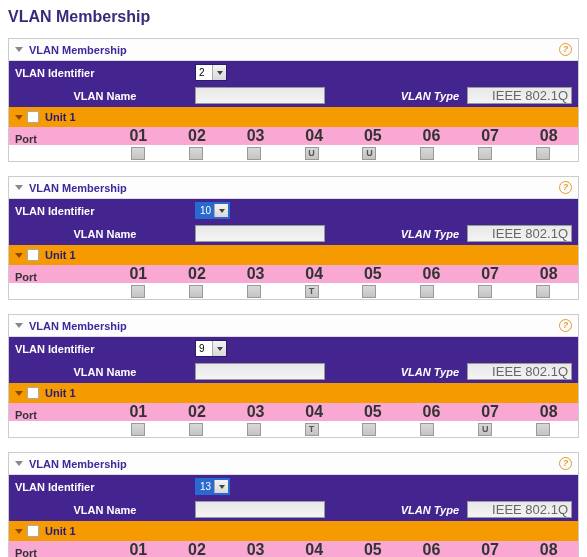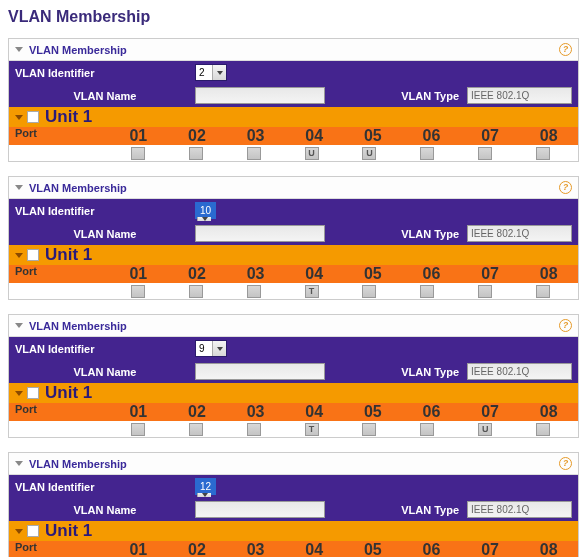--- a/index.html
+++ b/index.html
@@ -70,33 +70,33 @@
   .row-purple.fields > .ctl {
     flex: 0 0 auto;
   }
   .row-purple.namegrid {
     display: flex;
     align-items: center;
   }
   .row-purple.namegrid .label1 { font-weight: bold; width: 180px; flex-shrink:0;text-align:center; }
   .row-purple.namegrid .name-input-wrap { width: 130px; flex-shrink:0; }
   .row-purple.namegrid .spacer { flex:1; }
-  .row-purple.namegrid .label2 { font-weight: bold; padding-right:8px; white-space:nowrap; }
+  .row-purple.namegrid .label2 { font-weight: bold; padding-right:8px; white-space:nowrap;font-style:italic; }
   .row-purple.namegrid .type-input-wrap { width: 105px; flex-shrink:0; }
   .select-box {
     display: inline-flex;
     align-items: stretch;
     height: 17px;
     border: 1px solid #2a1a6a;
     background: #fff;
     color: #000;
     font-size: 10px;
     vertical-align: middle;
   }
-  .select-box.hi { border: 2px solid #2a6ad0; flex-direction: column; }
+  .select-box.hi { border: 2px solid #2a6ad0; }
   .select-box .val {
     padding: 0 3px;
     line-height: 15px;
     min-width: 16px;
     background: #fff;
     color: #000;
   }
   .select-box.hi .val { background: #2a6ad0; color:#fff; line-height:13px; }
   .select-box .arrow-btn {
     width: 14px;
@@ -105,45 +105,46 @@
     display:flex; align-items:center; justify-content:center;
   }
   .select-box .arrow-btn .a {
     width:0;height:0;border-left:3px solid transparent;border-right:3px solid transparent;border-top:4px solid #444;
   }
   .txtfield {
     height: 17px;
     border: 1px solid #999;
     background: linear-gradient(#e8e8e8,#f4f4f4);
     width: 100%;
-    font-size: 10px;
+    font-size: 13px;
     padding: 0 3px;
     color: #666;
+    text-align: right;
   }
   .row-orange {
     background: #f59a00;
     color: #000;
     display: flex;
     align-items: center;
     padding: 2px 6px;
     height: 20px;
   }
   .row-orange .tri2 {
     width:0;height:0;border-left:4px solid transparent;border-right:4px solid transparent;border-top:5px solid #8a4a00;margin-right:4px;
   }
   .row-orange .chk {
     width:12px;height:12px;background:#fff;border:1px solid #aaa;margin-right:6px;
   }
-  .row-orange .unit { color:#2a1a7a; font-weight:bold; font-size:17px; }
+  .row-orange .unit { color:#2a1a7a; font-weight:bold; font-size:11px; }
   .port-row {
     display: flex;
-    align-items:flex-start;
+    align-items:flex-end;
     padding: 0 0 0 6px;
     height: 18px;
-    background:#f97316;
+    background:#f9a8d4;
   }
   .port-row .port-label { font-weight:bold; width:94px; font-size:11px; }
   .port-row .cols { display:flex; flex:1; }
   .port-row .cols .col { flex:1; text-align:center; font-weight:bold; font-size:16px; }
   .state-row {
     display:flex;
     align-items:center;
     padding: 0;
     height:16px;
     background:#fff;
@@ -381,21 +382,21 @@
     </div>
     <div class="panel">
       <div class="panel-head">
         <span class="tri"></span>
         <span class="title">VLAN Membership</span>
         <span class="help">?</span>
       </div>
       <div class="row-purple fields">
         <div class="label">VLAN Identifier</div>
         <div class="ctl"><span class="select-box hi">
-            <span class="val">12</span>
+            <span class="val">13</span>
             <span class="arrow-btn">
               <span class="a"></span>
             </span>
           </span></div>
       </div>
       <div class="row-purple namegrid">
         <div class="label1">VLAN Name</div>
         <div class="name-input-wrap"><input class="txtfield" value="" style=""></div>
         <div class="spacer"></div>
         <div class="label2">VLAN Type</div>

